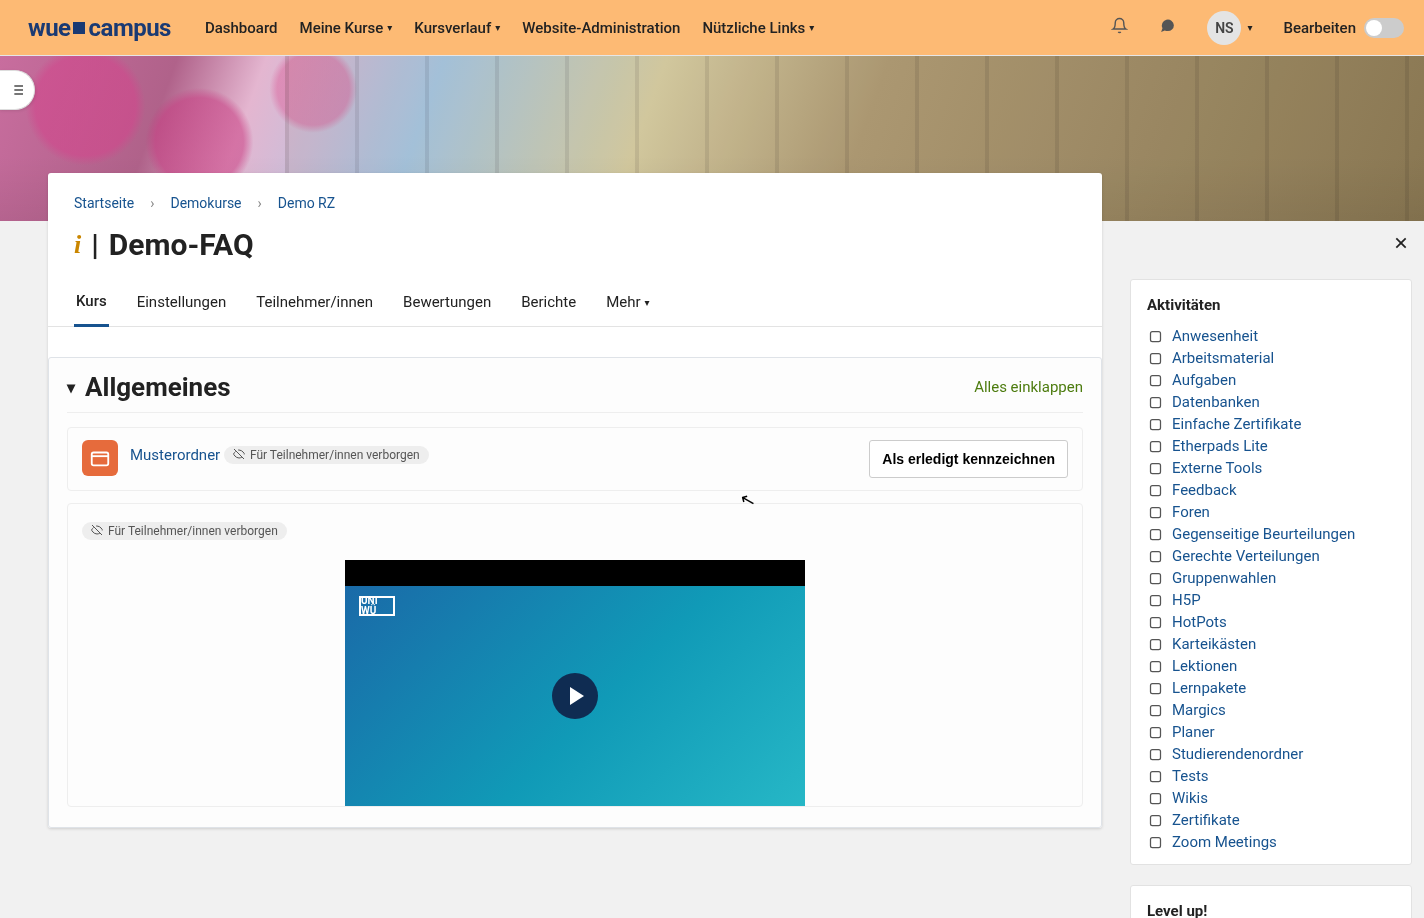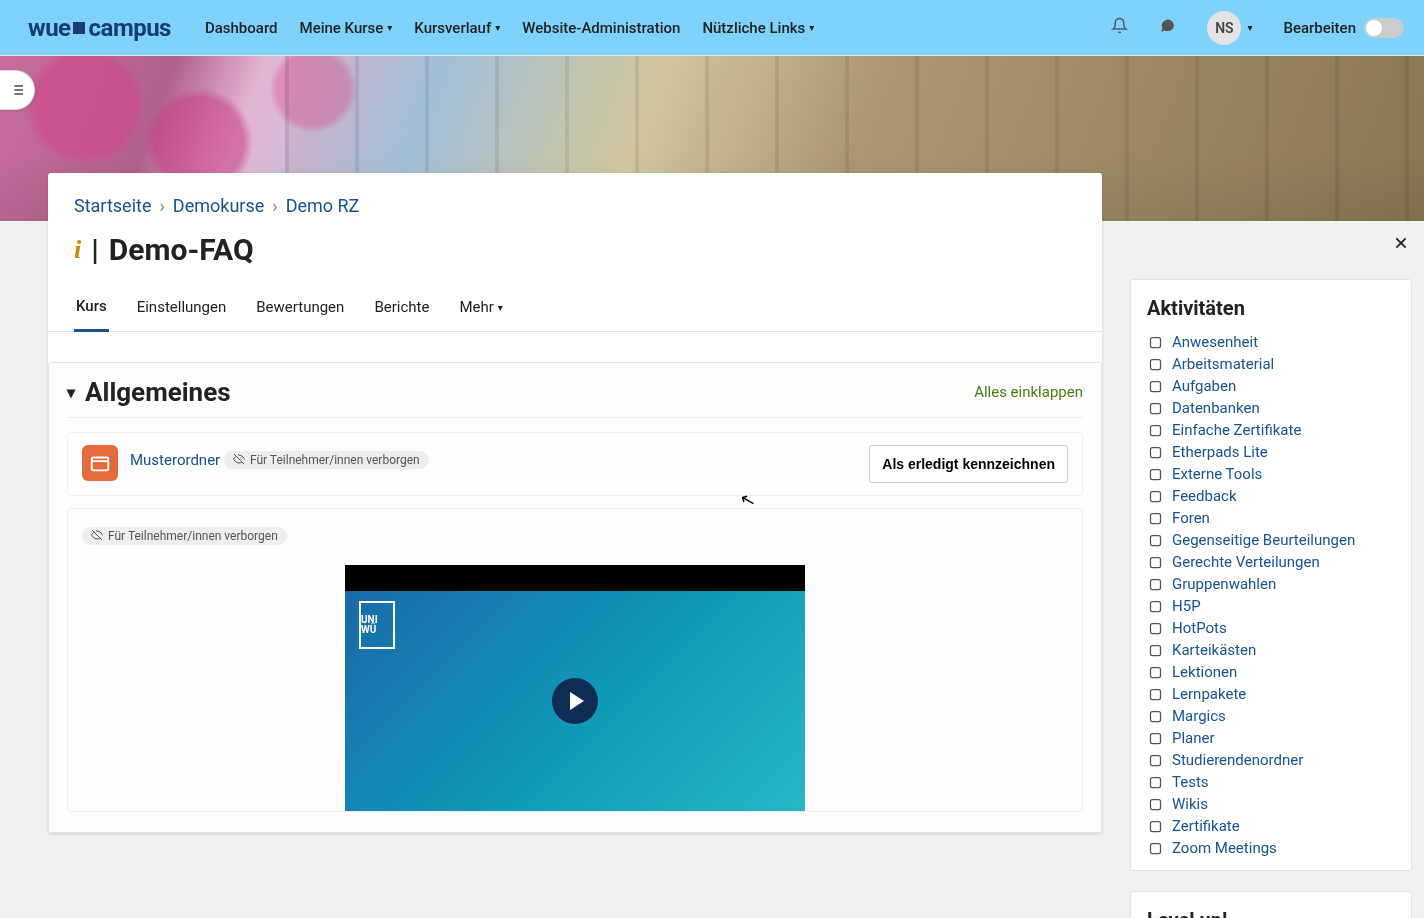--- a/index.html
+++ b/index.html
@@ -7,21 +7,21 @@
     font-family: -apple-system, BlinkMacSystemFont, "Segoe UI", Roboto, "Helvetica Neue", Arial, sans-serif;
     font-size: 15px;
     background: #f1f1f1;
     color: #222;
   }
   a { color: #17538f; text-decoration: none; }
 
   
   .navbar {
     height: 56px;
-    background: #7dd3fc;
+    background: #fdba74;
     display: flex;
     align-items: center;
     padding: 0 20px 0 28px;
     gap: 14px;
     border-bottom: 1px solid #e6e6e6;
   }
   .logo { display:flex; align-items:center; gap:4px; color:#1a3a73; font-weight:700; font-size:24px; }
   .logo .box { width:12px; height:12px; background:#1a3a73; display:inline-block; margin-left:-2px;}
   .logo-text{letter-spacing:-0.5px;}
   .nav-links { display:flex; gap:6px; margin-left:12px;align-items:flex-end; }
@@ -96,21 +96,21 @@
 
   .content-card{
     background:#fff;
     margin:-48px 22px 20px 48px;
     padding:22px 26px 0 26px;
     border-radius:3px;
     box-shadow:0 1px 3px rgba(0,0,0,.15);
     position:relative; z-index:2;
   }
 
-  .breadcrumb{ display:flex; gap:8px; align-items:center; font-size:18px; flex-wrap:wrap;text-align:right;}
+  .breadcrumb{ display:flex; gap:16px; align-items:center; font-size:14px; flex-wrap:wrap;text-align:right;}
   .breadcrumb .sep{color:#888;}
 
   h1.page-title{
     margin:16px 0 18px 0;
     font-size:30px; font-weight:700;
     display:flex; align-items:center; gap:10px;
   }
   .info-i{ color:#ca8600; font-family:serif; font-style:italic; font-weight:bold; font-size:26px;}
 
   .course-tabs{
@@ -199,42 +199,42 @@
   }
   .play-btn::after{
     content:""; width:0;height:0;
     border-left:14px solid #fff;
     border-top:9px solid transparent;
     border-bottom:9px solid transparent;
     margin-left:3px;
   }
   .vid-logo{
     position:absolute; top:10px; left:14px;
-    width:36px;height:48px;border:2px solid #fff;
+    width:36px;height:20px;border:2px solid #fff;
     display:flex;align-items:center;justify-content:center;
     color:#fff;font-size:10px;font-weight:700;line-height:1;
   }
 
   
   .sidebar{
     padding:16px 12px 20px 6px;
     position:relative;
   }
   .close-drawer{
     position:absolute; top:12px; right:16px;
     font-size:18px; cursor:pointer; color:#222;
   }
   .side-card{
     background:#fff; border:1px solid #e2e2e2;
     border-radius:3px;
     padding:16px 16px 12px 16px;
     margin-top:42px;
   }
   .side-card + .side-card{ margin-top:20px; }
-  .side-card h3{ font-size:20px; font-weight:700; margin-bottom:12px;}
+  .side-card h3{ font-size:15px; font-weight:700; margin-bottom:12px;}
   .act-list{ display:flex; flex-direction:column; gap:2px;}
   .act-item{ display:flex; gap:9px; align-items:center; padding:1px 0; }
   .act-item a{ color:#17538f; }
   .act-item .ico{
     width:16px;height:16px;display:flex;align-items:center;justify-content:center;
     color:#555; flex:0 0 16px;
   }
   .act-item .ico svg{width:15px;height:15px;stroke:#555;fill:none;stroke-width:2;}
 
   
@@ -324,20 +324,21 @@
 
       <h1 class="page-title">
         <span class="info-i">i</span>
         <span>|</span>
         <span>Demo-FAQ</span>
       </h1>
 
       <div class="course-tabs">
         <div class="course-tab active">Kurs</div>
         <div class="course-tab">Einstellungen</div>
+        <div class="course-tab">Teilnehmer/innen</div>
         <div class="course-tab">Bewertungen</div>
         <div class="course-tab">Berichte</div>
         <div class="course-tab">
           <span>Mehr</span>
           <span class="chev">▾</span>
         </div>
       </div>
 
       <div class="section-block">
         <div class="section-header">

